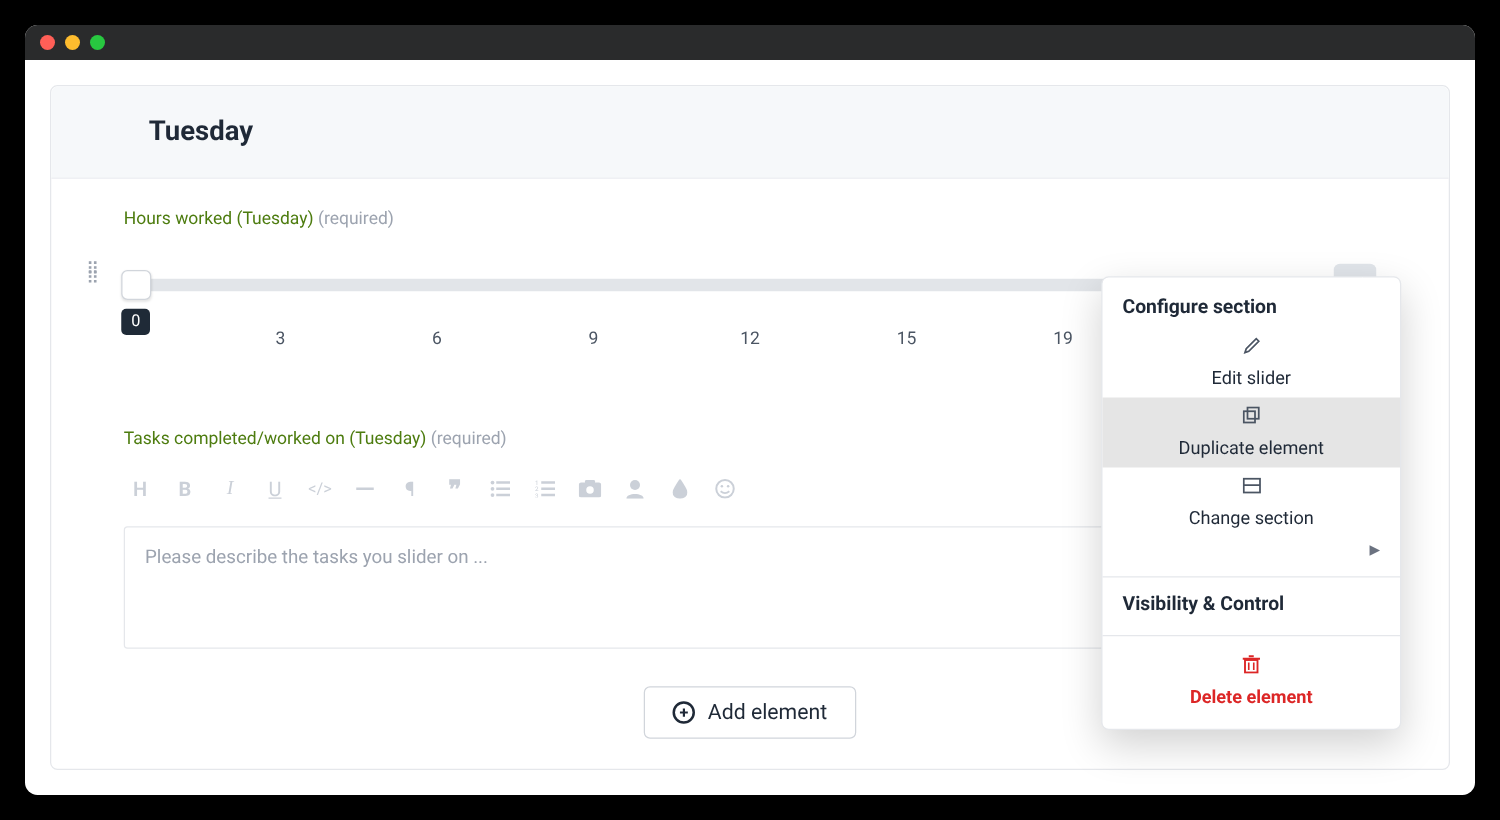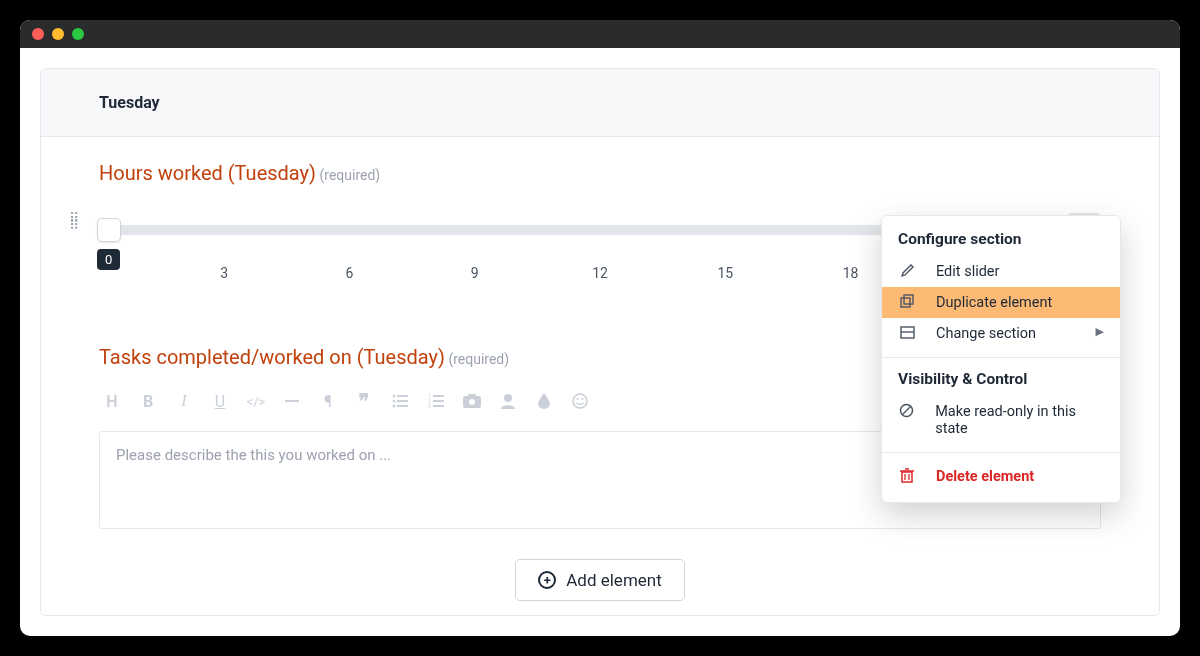--- a/index.html
+++ b/index.html
@@ -46,29 +46,30 @@
   display: flex;
   flex-direction: column;
 }
 .panel-header {
   background: #f6f8fa;
   border-bottom: 1px solid #e5e7eb;
   padding: 24px 58px;
   border-radius: 6px 6px 0 0;
 }
 .panel-title {
-  font-size: 16px;
+  font-size: 22px;
   font-weight: 700;
+  margin-left: 20px;
 }
 .panel-body {
   padding: 24px 58px 10px 58px;
   flex: 1;
   position: relative;
 }
-.field-label { font-size: 20px; color: #c2410c; }
+.field-label { font-size: 14px; color: #4d7c0f; }
 .req { color: #9ca3af; }
 .slider-row {
   position: relative;
   margin-top: 28px;
   display: flex;
   align-items: center;
 }
 .drag-handle {
   position: absolute;
   left: -30px;
@@ -188,27 +189,28 @@
   top: -8px; right: 22px;
   border: 8px solid transparent;
   border-bottom-color: #fff;
 }
 .dd-heading {
   font-weight: 700;
   font-size: 15.5px;
   padding: 4px 16px 8px 16px;
 }
 .dd-item {
-  display: flex; align-items: flex-start; gap: 20px;
+  display: flex; align-items: center; gap: 10px;
   padding: 7px 16px;
   cursor: pointer;
   font-size: 14.5px;
   color: #1f2937;
-}
-.dd-item.hover { background: #fdba74; }
+  flex-direction: column;
+}
+.dd-item.hover { background: #e5e5e5; }
 .dd-item .ico { width: 18px; display: inline-flex; justify-content: center; color: #4b5563; }
 .dd-item.danger { color: #dc2626; font-weight: bold; }
 .dd-item.danger .ico { color: #dc2626; }
 .dd-item .chev { margin-left: auto; color: #6b7280; font-size: 11px; }
 .dd-sep { height: 1px; background: #e5e7eb; margin: 8px 0; }
 
 svg { display: block; }
 </style>
 </head>
 <body>
@@ -240,21 +242,21 @@
           <div class="more-btn">
             <span>•••</span>
           </div>
         </div>
         <div class="ticks">
           <span class="tick" style="left:12.5%">3</span>
           <span class="tick" style="left:25%">6</span>
           <span class="tick" style="left:37.5%">9</span>
           <span class="tick" style="left:50%">12</span>
           <span class="tick" style="left:62.5%">15</span>
-          <span class="tick" style="left:75%">18</span>
+          <span class="tick" style="left:75%">19</span>
           <span class="tick" style="left:87.5%">21</span>
           <span class="tick" style="left:100%">24</span>
         </div>
 
         <div class="second-field">
           <span class="field-label">Tasks completed/worked on (Tuesday)</span>
           <span class="req">(required)</span>
         </div>
 
         <div class="toolbar">
@@ -314,21 +316,21 @@
             <svg width="16" height="16" viewBox="0 0 16 16">
                 <circle cx="8" cy="8" r="7" fill="none" stroke="#cbd0d8" stroke-width="1.6"></circle>
                 <circle cx="5.5" cy="6" r="1" fill="#cbd0d8"></circle>
                 <circle cx="10.5" cy="6" r="1" fill="#cbd0d8"></circle>
                 <path d="M4.5 10 Q8 13 11.5 10" fill="none" stroke="#cbd0d8" stroke-width="1.4"></path>
               </svg>
           </span>
         </div>
 
         <div class="textarea">
-          <span>Please describe the this you worked on ...</span>
+          <span>Please describe the tasks you slider on ...</span>
         </div>
 
         <div class="dropdown">
           <div class="dd-heading">Configure section</div>
           <div class="dd-item">
             <span class="ico">
               <svg width="15" height="15" viewBox="0 0 15 15">
                   <path d="M2 13 L3 10 L11 2 L13 4 L5 12 Z" fill="none" stroke="#4b5563" stroke-width="1.4"></path>
                 </svg>
             </span>
@@ -348,29 +350,20 @@
               <svg width="15" height="15" viewBox="0 0 15 15">
                   <rect x="1" y="2" width="13" height="11" fill="none" stroke="#4b5563" stroke-width="1.4"></rect>
                   <line x1="1" y1="7" x2="14" y2="7" stroke="#4b5563" stroke-width="1.4"></line>
                 </svg>
             </span>
             <span>Change section</span>
             <span class="chev">▶</span>
           </div>
           <div class="dd-sep"></div>
           <div class="dd-heading">Visibility &amp; Control</div>
-          <div class="dd-item">
-            <span class="ico">
-              <svg width="15" height="15" viewBox="0 0 15 15">
-                  <circle cx="7.5" cy="7.5" r="6" fill="none" stroke="#4b5563" stroke-width="1.5"></circle>
-                  <line x1="3" y1="12" x2="12" y2="3" stroke="#4b5563" stroke-width="1.5"></line>
-                </svg>
-            </span>
-            <span>Make read-only in this state</span>
-          </div>
           <div class="dd-sep"></div>
           <div class="dd-item danger">
             <span class="ico">
               <svg width="14" height="15" viewBox="0 0 14 15">
                   <rect x="2" y="4" width="10" height="10" fill="none" stroke="#dc2626" stroke-width="1.5"></rect>
                   <line x1="0" y1="3" x2="14" y2="3" stroke="#dc2626" stroke-width="1.5"></line>
                   <line x1="5" y1="1" x2="9" y2="1" stroke="#dc2626" stroke-width="1.5"></line>
                   <line x1="5" y1="6" x2="5" y2="12" stroke="#dc2626" stroke-width="1.3"></line>
                   <line x1="9" y1="6" x2="9" y2="12" stroke="#dc2626" stroke-width="1.3"></line>
                 </svg>

